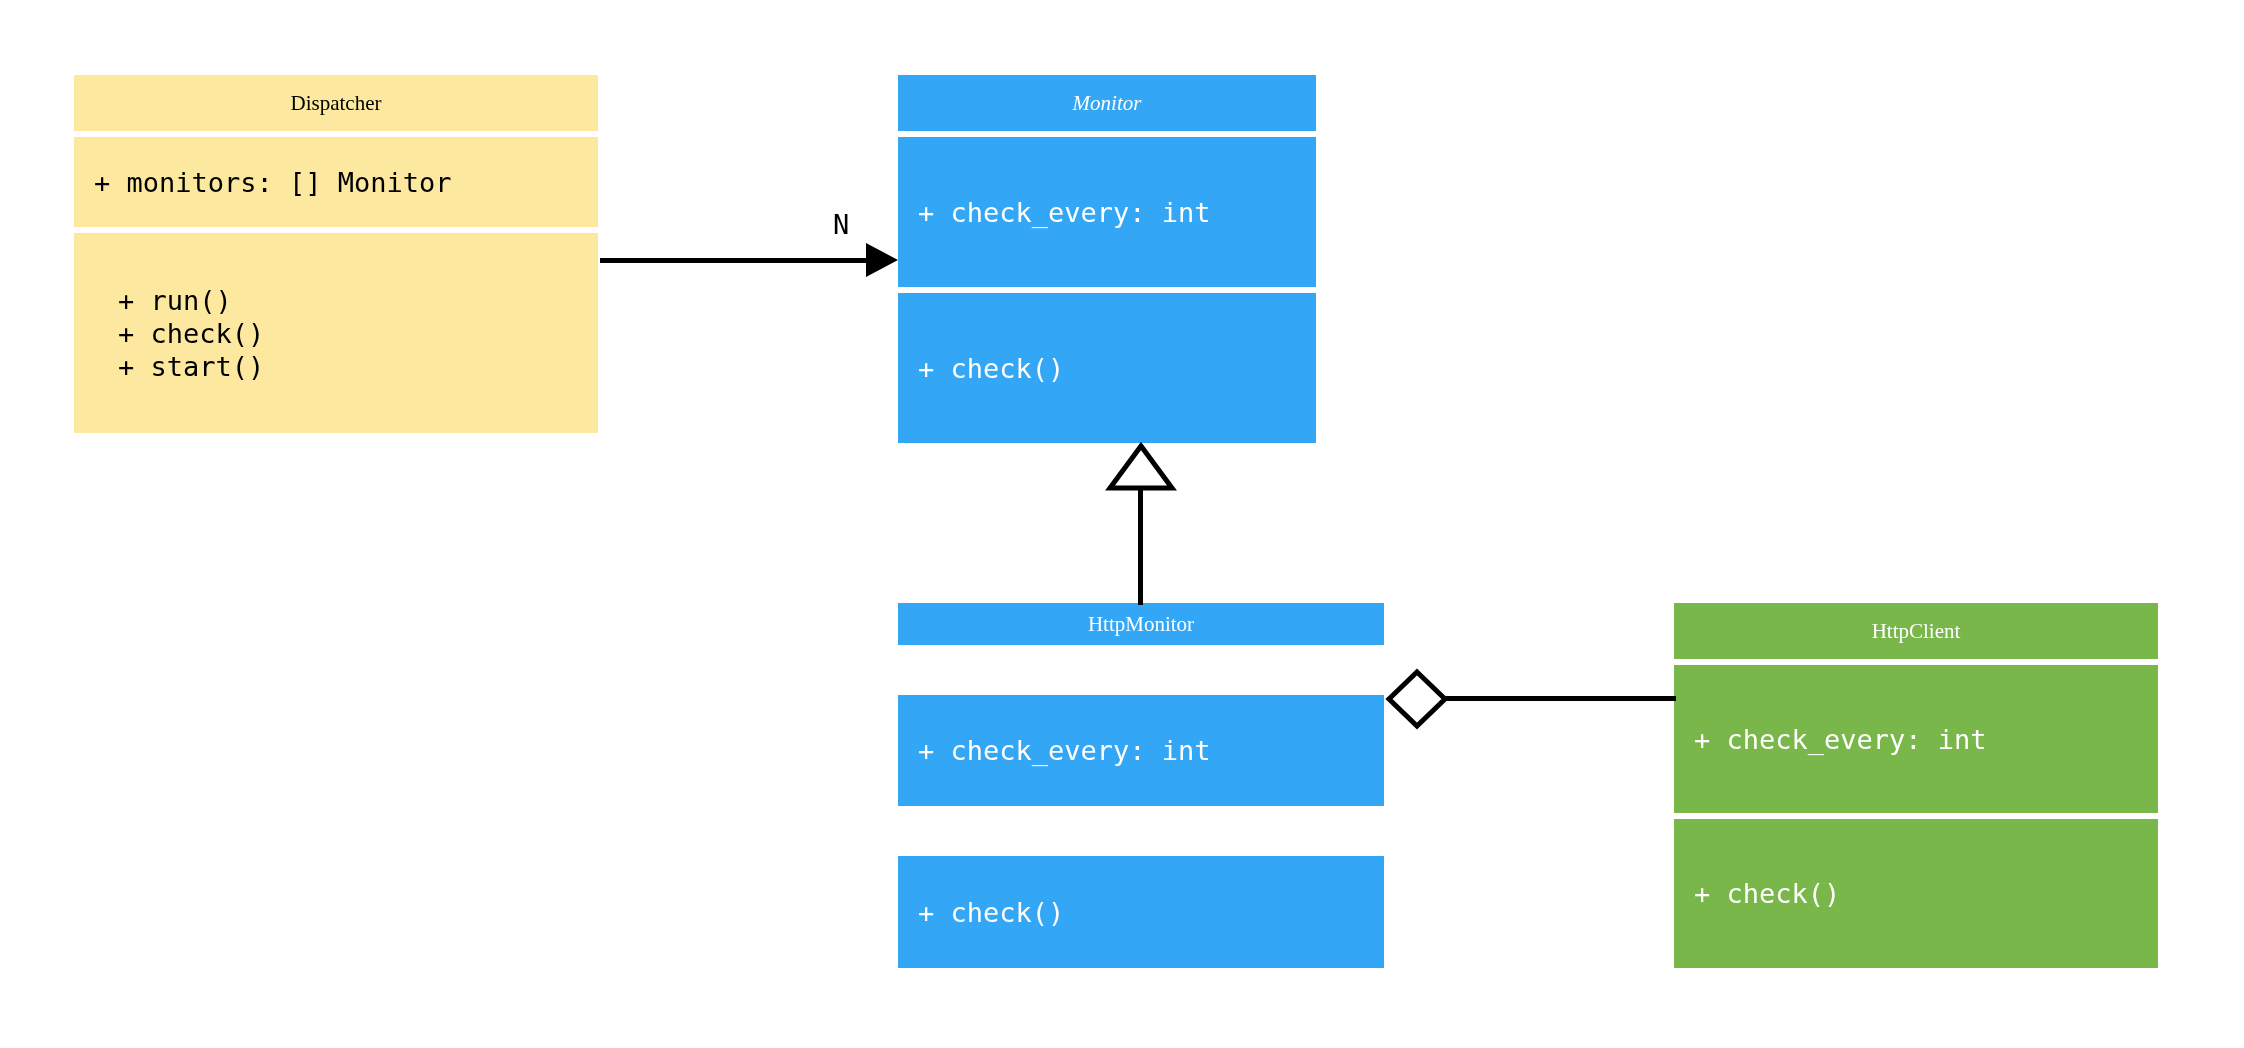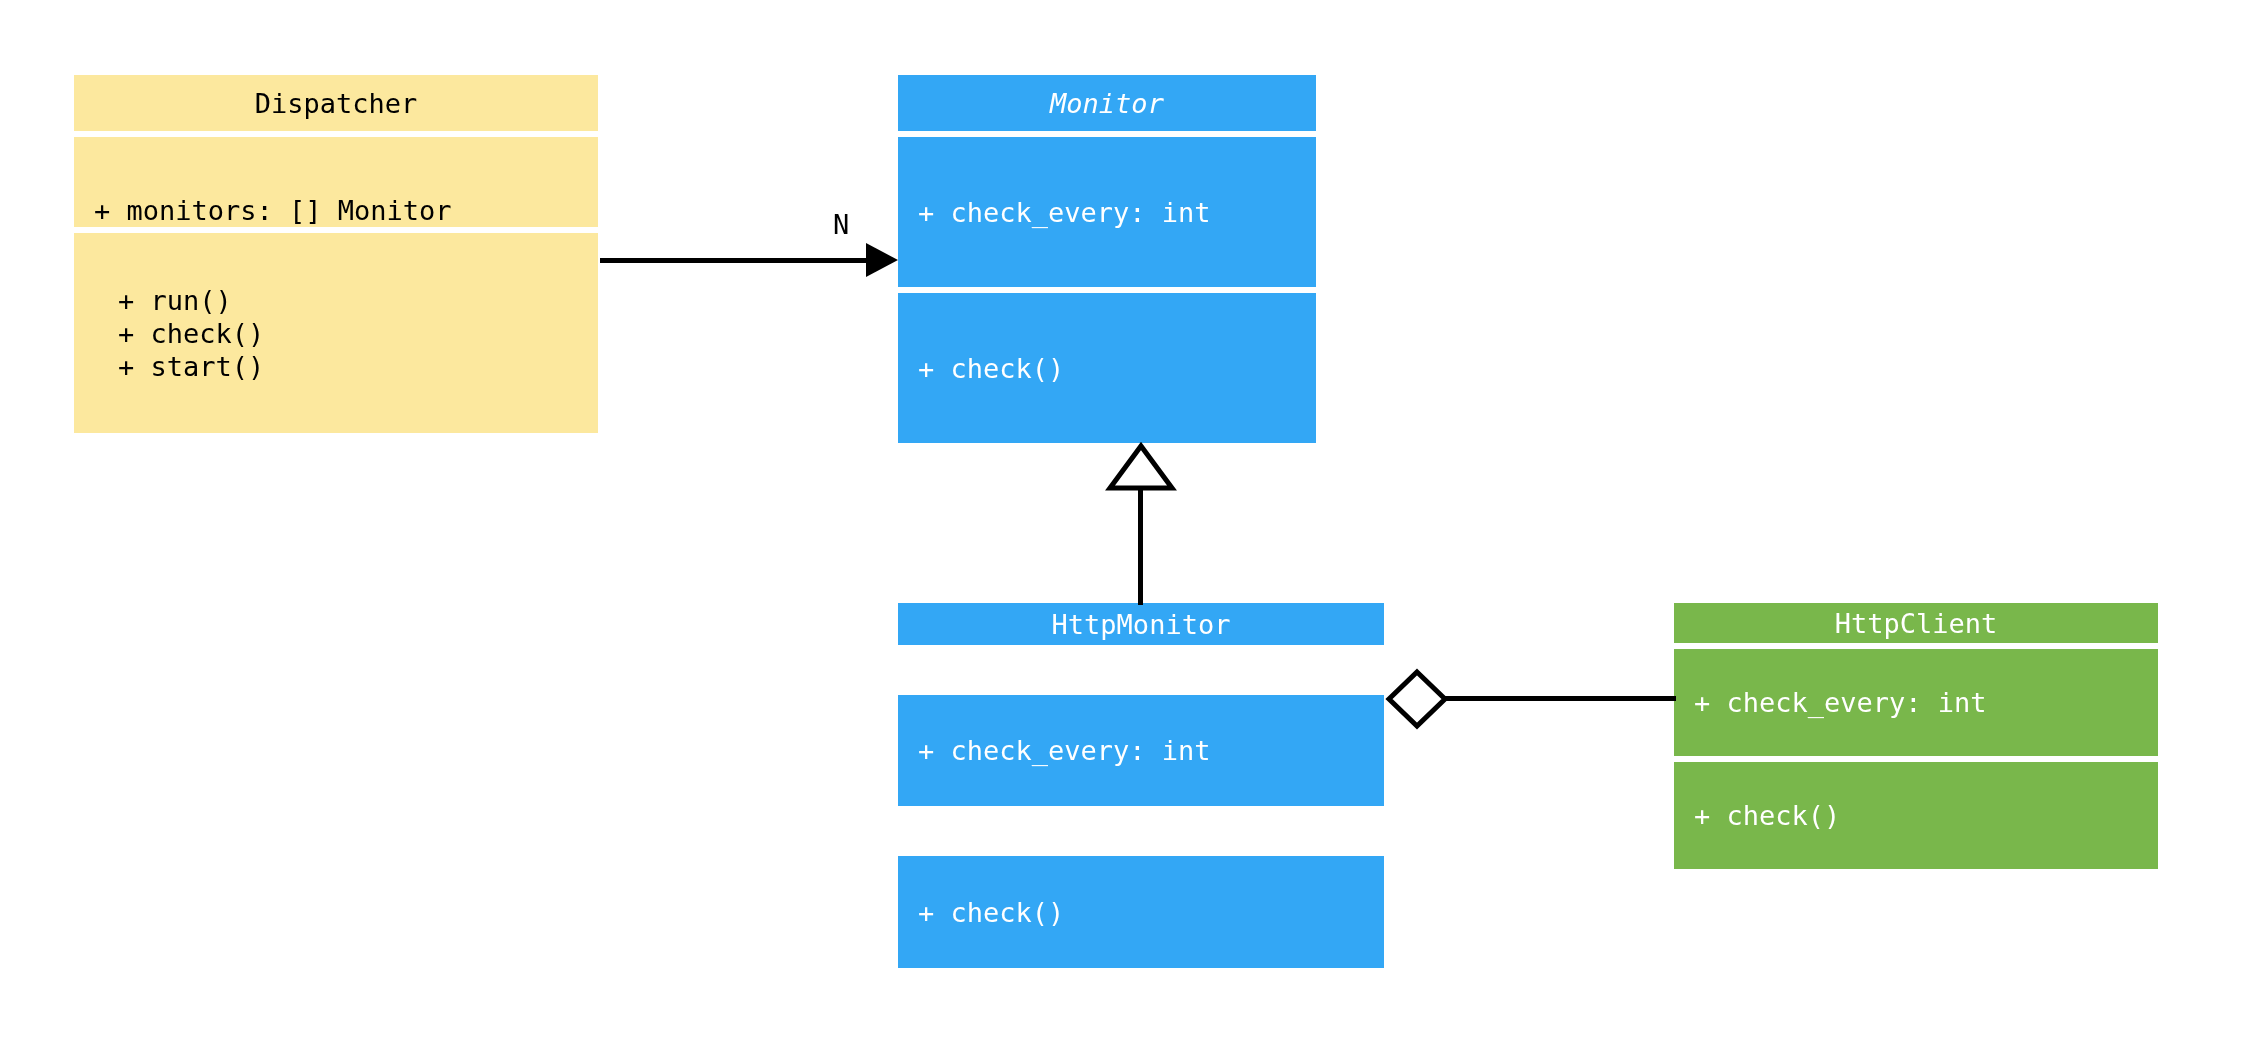--- a/index.html
+++ b/index.html
@@ -32,24 +32,25 @@
     color: var(--ink);
   }
   .uml-title-compartment {
     display: flex;
     align-items: center;
     justify-content: center;
     height: 56px;
     margin-bottom: 6px;
   }
   .uml-title {
-    font-size: 27px;
+    font-size: 21px;
     line-height: 1;
     letter-spacing: 0px;
     white-space: nowrap;
+    font-family: Liberation Serif, serif;
   }
   .uml-title.is-abstract {
     font-style: italic;
   }
   .uml-attrs-compartment,
   .uml-ops-compartment {
     display: flex;
     flex-direction: column;
     justify-content: center;
     padding-left: 20px;
@@ -103,21 +104,21 @@
 </style>
 </head>
 <body>
 
 <div id="canvas">
 
   <div class="uml-class" style="left:74px; top:75px; width:524px; height:368px; --fill:#fce89e; --ink:#000000;">
     <div class="uml-compartment uml-title-compartment">
       <span class="uml-title">Dispatcher</span>
     </div>
-    <div class="uml-compartment uml-attrs-compartment" style="height:90px;justify-content:flex-end;">
+    <div class="uml-compartment uml-attrs-compartment" style="height:90px;">
       <span class="uml-member">+ monitors: [] Monitor</span>
     </div>
     <div class="uml-compartment uml-ops-compartment" style="height:200px;padding-left:44px;">
       <span class="uml-member">+ run()</span>
       <span class="uml-member">+ check()</span>
       <span class="uml-member">+ start()</span>
     </div>
   </div>
 
   <div class="uml-class" style="left:898px; top:75px; width:418px; height:368px; --fill:#33a7f5; --ink:#ffffff;">
@@ -137,21 +138,21 @@
       <span class="uml-title">HttpMonitor</span>
     </div>
     <div class="uml-compartment uml-attrs-compartment" style="height:148px;">
       <span class="uml-member">+ check_every: int</span>
     </div>
     <div class="uml-compartment uml-ops-compartment" style="height:149px;">
       <span class="uml-member">+ check()</span>
     </div>
   </div>
 
-  <div class="uml-class" style="left:1674px; top:603px; width:484px; height:266px; --fill:#79b74b; --ink:#ffffff;">
+  <div class="uml-class" style="left:1674px; top:603px; width:484px; height:365px; --fill:#79b74b; --ink:#ffffff;">
     <div class="uml-compartment uml-title-compartment">
       <span class="uml-title">HttpClient</span>
     </div>
     <div class="uml-compartment uml-attrs-compartment" style="height:148px;">
       <span class="uml-member">+ check_every: int</span>
     </div>
     <div class="uml-compartment uml-ops-compartment" style="height:149px;">
       <span class="uml-member">+ check()</span>
     </div>
   </div>

